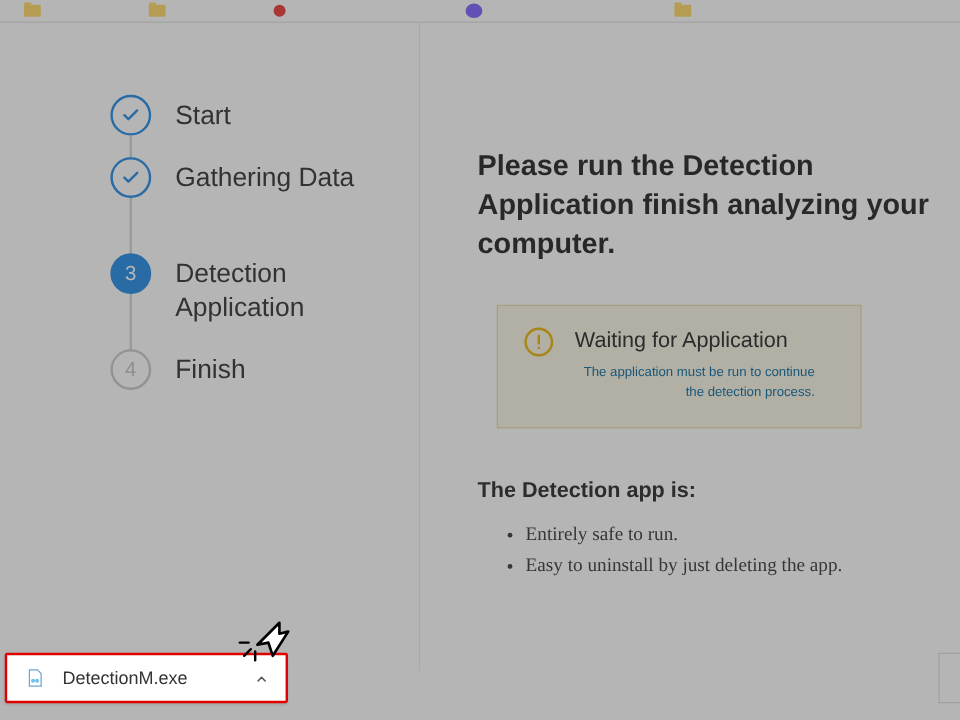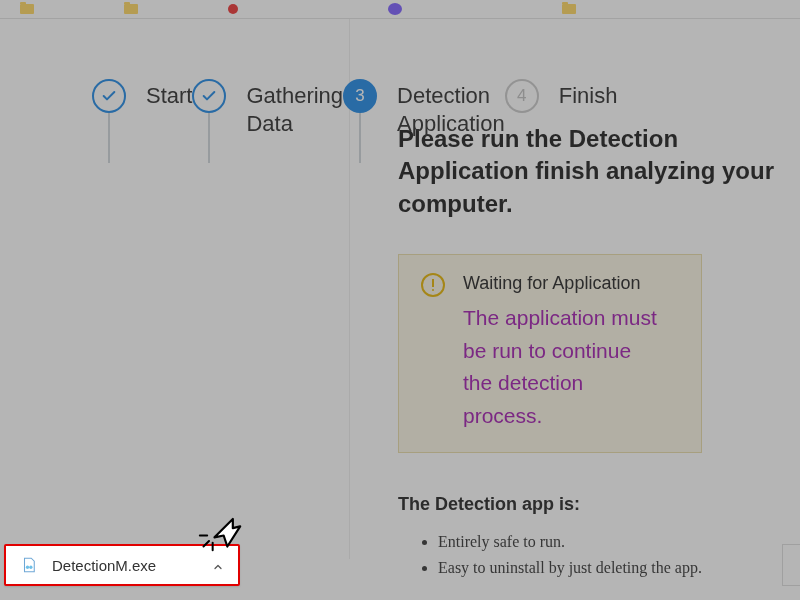--- a/index.html
+++ b/index.html
@@ -8,38 +8,38 @@
     .dimmer { position: absolute; inset: 0; background: rgba(60,60,60,0.38); z-index: 50; pointer-events: none; }
     .topbar { height: 18px; width: 100%; display: flex; align-items: center; padding: 0 20px; gap: 90px; position: relative; }
     .topbar .folder { width: 14px; height: 10px; background: #ffd760; border-radius: 1px; position: relative; }
     .topbar .folder::before { content:""; position:absolute; top:-2px; left:0; width:6px; height:2px; background:#ffd760; border-radius:1px 1px 0 0; }
     .topbar .pin { width: 10px; height: 10px; background: #e33; border-radius: 50%; position: relative; }
     .topbar .paw { width: 14px; height: 12px; background: #7b5cff; border-radius: 50%; }
     .divider { height:1px; background:#e2e2e2; width:100%; }
     .main { display:flex; height: 540px; }
     .left { width: 350px; padding: 60px 40px 0 92px; border-right: 1px solid #eee; }
     .right { flex:1; padding: 56px 0 0 48px; }
-    .steps { display:flex; }
+    .steps { display:flex; flex-direction:column; }
     .step { display:flex; align-items:flex-start; gap: 20px; position:relative; min-height: 52px; }
     .step .circle { width:34px; height:34px; border-radius:50%; display:flex; align-items:center; justify-content:center; flex-shrink:0; font-size:17px; font-weight:500; position:relative; z-index:2; background:#fff; }
     .step.done .circle { border:2px solid #1e88e5; color:#1e88e5; }
     .step.done .circle svg { width:16px; height:16px; }
     .step.current .circle { background:#1e88e5; color:#fff; border:2px solid #1e88e5; }
     .step.pending .circle { border:2px solid #c9c9c9; color:#bfbfbf; }
     .step .label { font-size:22px; color:#2c2c2c; line-height:1.25; padding-top:3px; max-width:160px; }
     .step::after { content:""; position:absolute; left:16px; top:34px; width:2px; height: calc(100% - 30px); background:#cfd5da; z-index:1; }
     .step:last-child::after { display:none; }
     .step.tall { min-height: 80px; }
     .right h1 { font-size:24px; font-weight:600; color:#1c1c1c; line-height:1.35; margin-bottom: 34px; margin-top: 48px; }
-    .alert { background:#faf5e4; border:1px solid #e9dba8; padding:18px 22px 20px 22px; display:flex; gap:18px; width: 304px; }
+    .alert { background:#faf5e4; border:1px solid #e9dba8; padding:18px 22px 20px 22px; display:flex; gap:18px; width: 304px; margin-left: 16px; }
     .alert .icn { width:24px; height:24px; flex-shrink:0; border:2px solid #e6b400; border-radius:50%; position:relative; }
     .alert .icn::before { content:""; position:absolute; left:50%; top:4px; transform:translateX(-50%); width:2px; height:8px; background:#e6b400; }
     .alert .icn::after { content:""; position:absolute; left:50%; bottom:4px; transform:translateX(-50%); width:2px; height:2px; background:#e6b400; border-radius:50%; }
     .alert .atitle { font-size:18px; color:#222; margin-bottom:8px; }
-    .alert .abody { font-size:21px; color:#a21caf; line-height:1.55; max-width:200px; }
+    .alert .abody { font-size:11px; color:#0369a1; line-height:1.55; max-width:200px;text-align:right; }
     .subhead { font-size:18px; font-weight:600; color:#222; margin-top:41px; margin-bottom:14px; }
     ul.bullets { list-style: disc; padding-left: 40px; font-family: Liberation Serif, serif; }
     ul.bullets li { font-size:16px; color:#333; line-height:1.6; max-width: 280px; }
     .download-bar { position:absolute; left:4px; bottom:14px; width:236px; height:42px; background:#fff; border:2px solid #e10000; border-radius:2px; display:flex; align-items:center; padding:0 14px; z-index:60; box-shadow: 0 1px 2px rgba(0,0,0,0.1); }
     .download-bar .ficon { width:18px; height:18px; margin-right:14px; display:flex; align-items:center; justify-content:center; }
     .download-bar .fname { font-size:15px; color:#333; flex:1; }
     .download-bar .chev { width:12px; height:12px; }
     .download-bar .chev svg { width:12px; height:12px; }
     .cursor { position:absolute; left:198px; bottom:48px; z-index:70; width:44px; height:44px; }
     .btm-right { position:absolute; right:0; bottom:14px; width:18px; height:42px; background:#fff; border:1px solid #ddd; border-right:none; z-index:40; }

